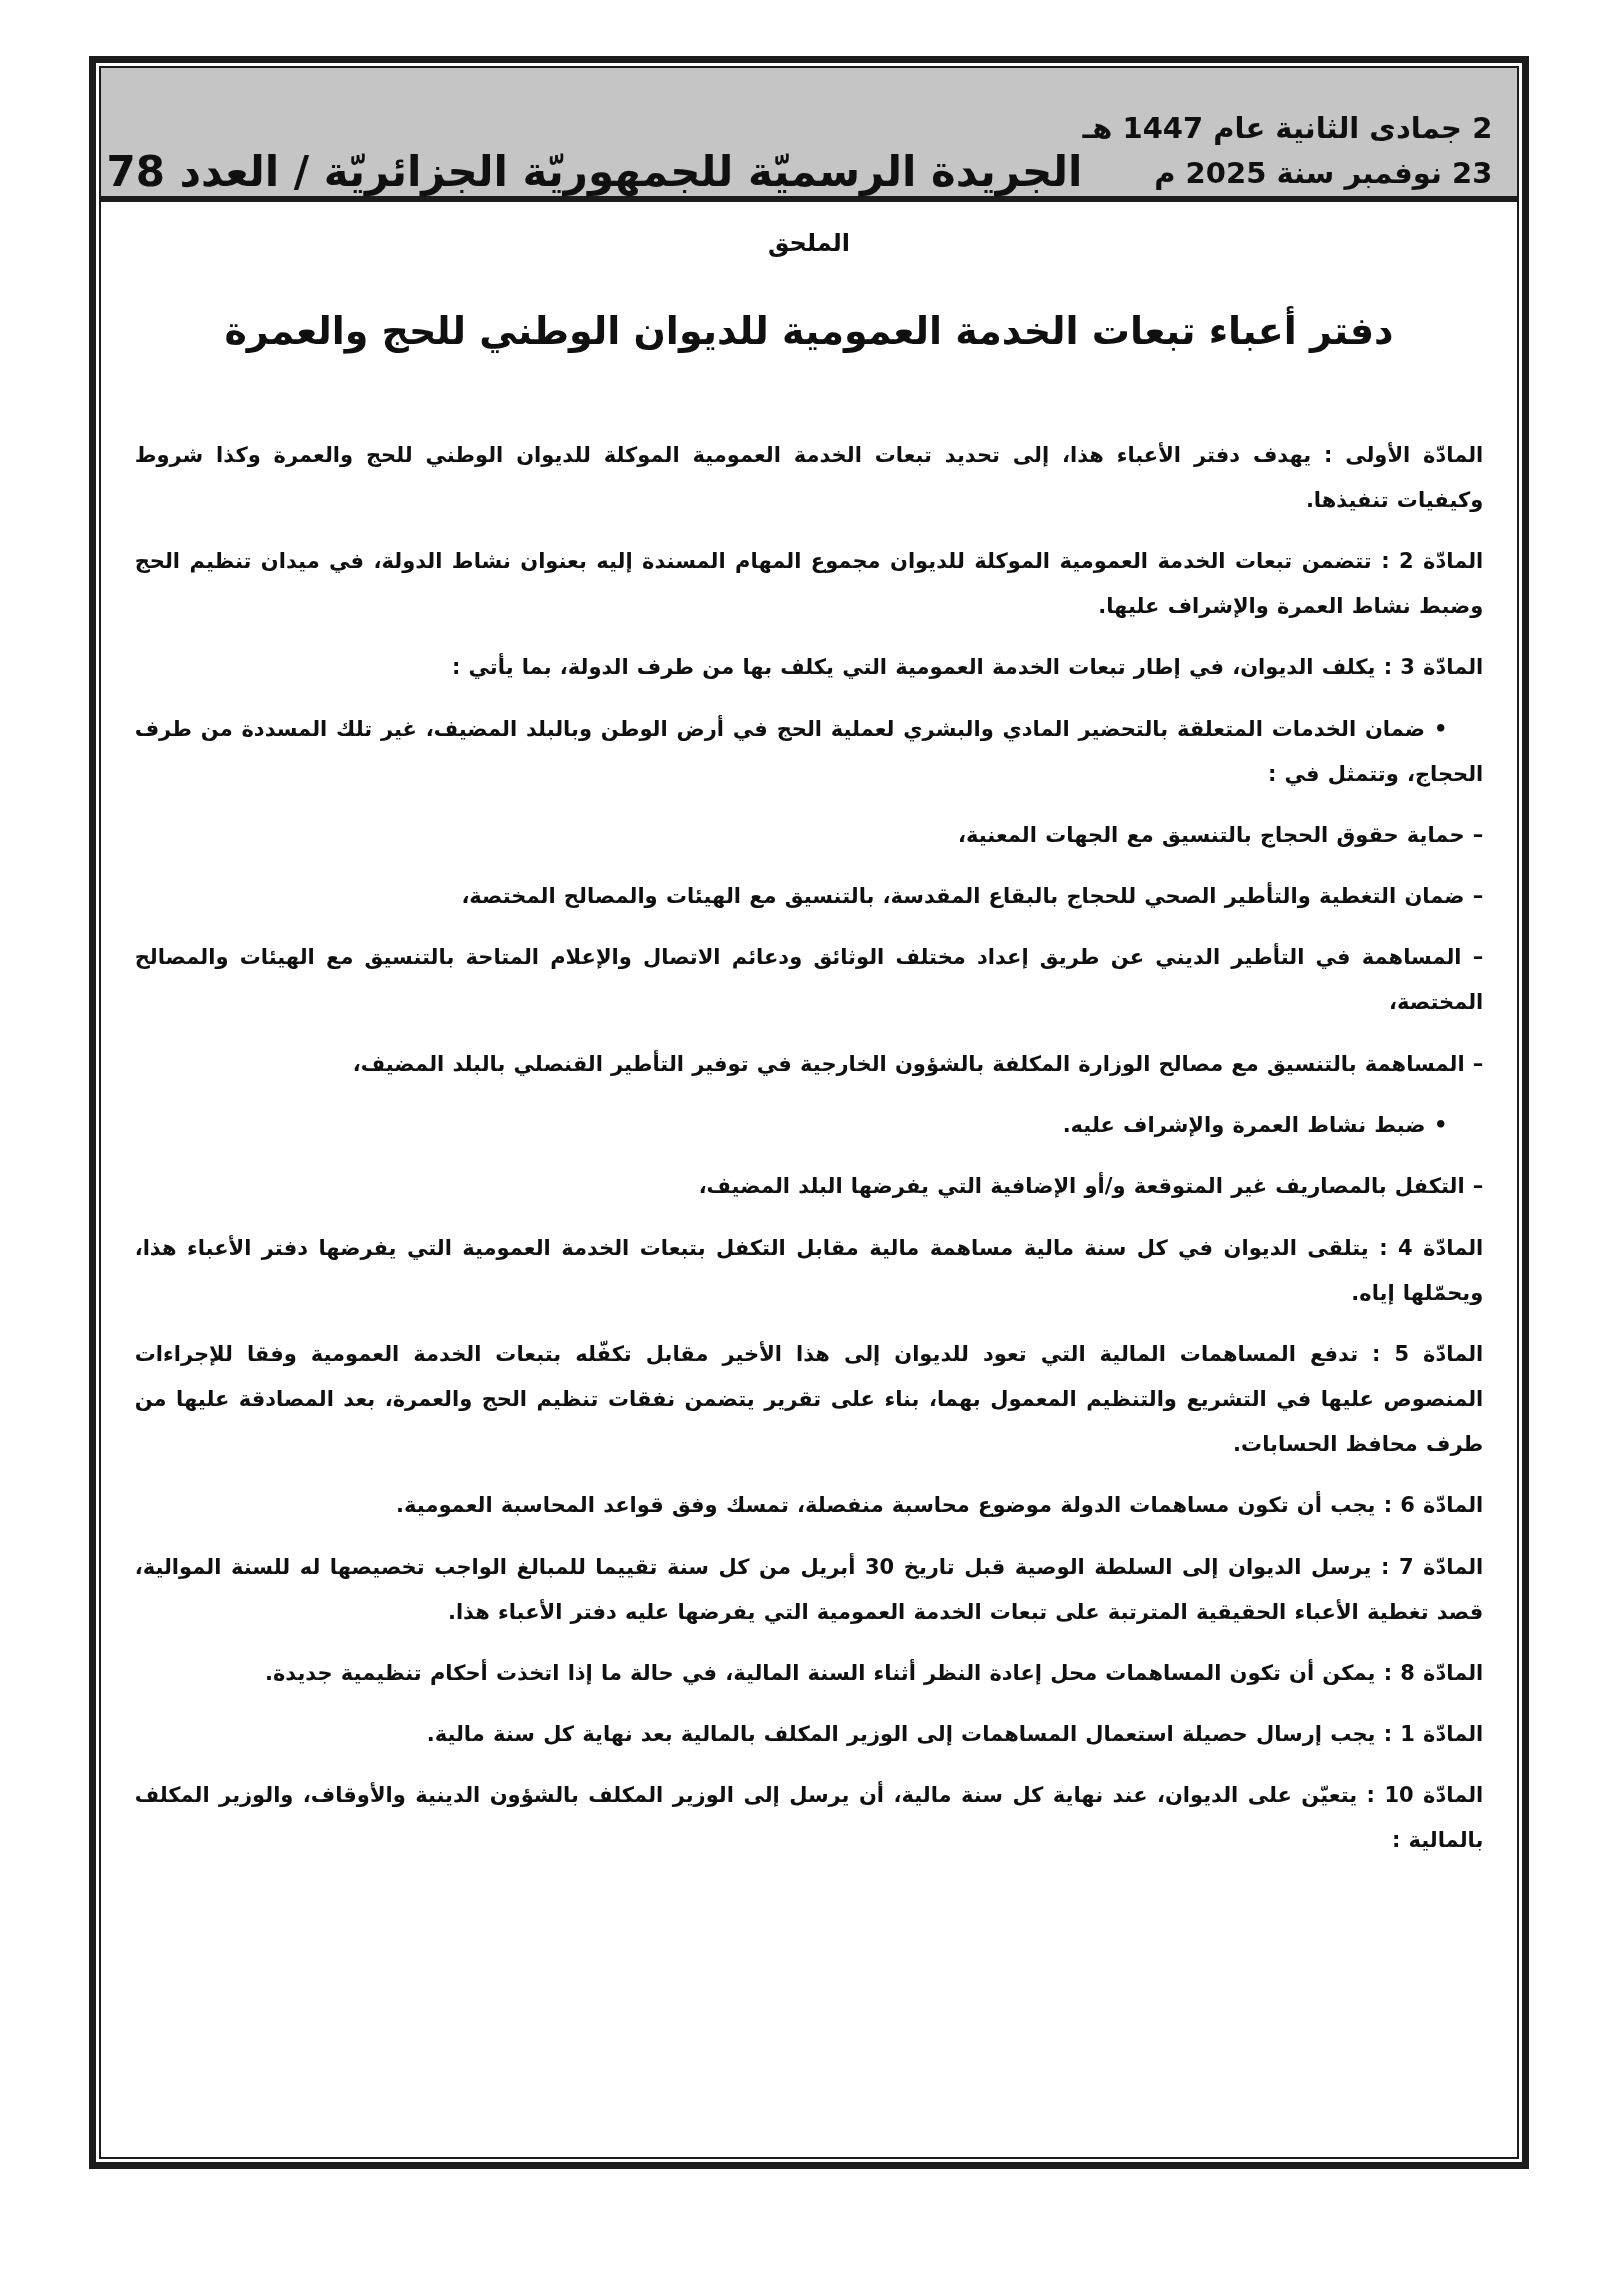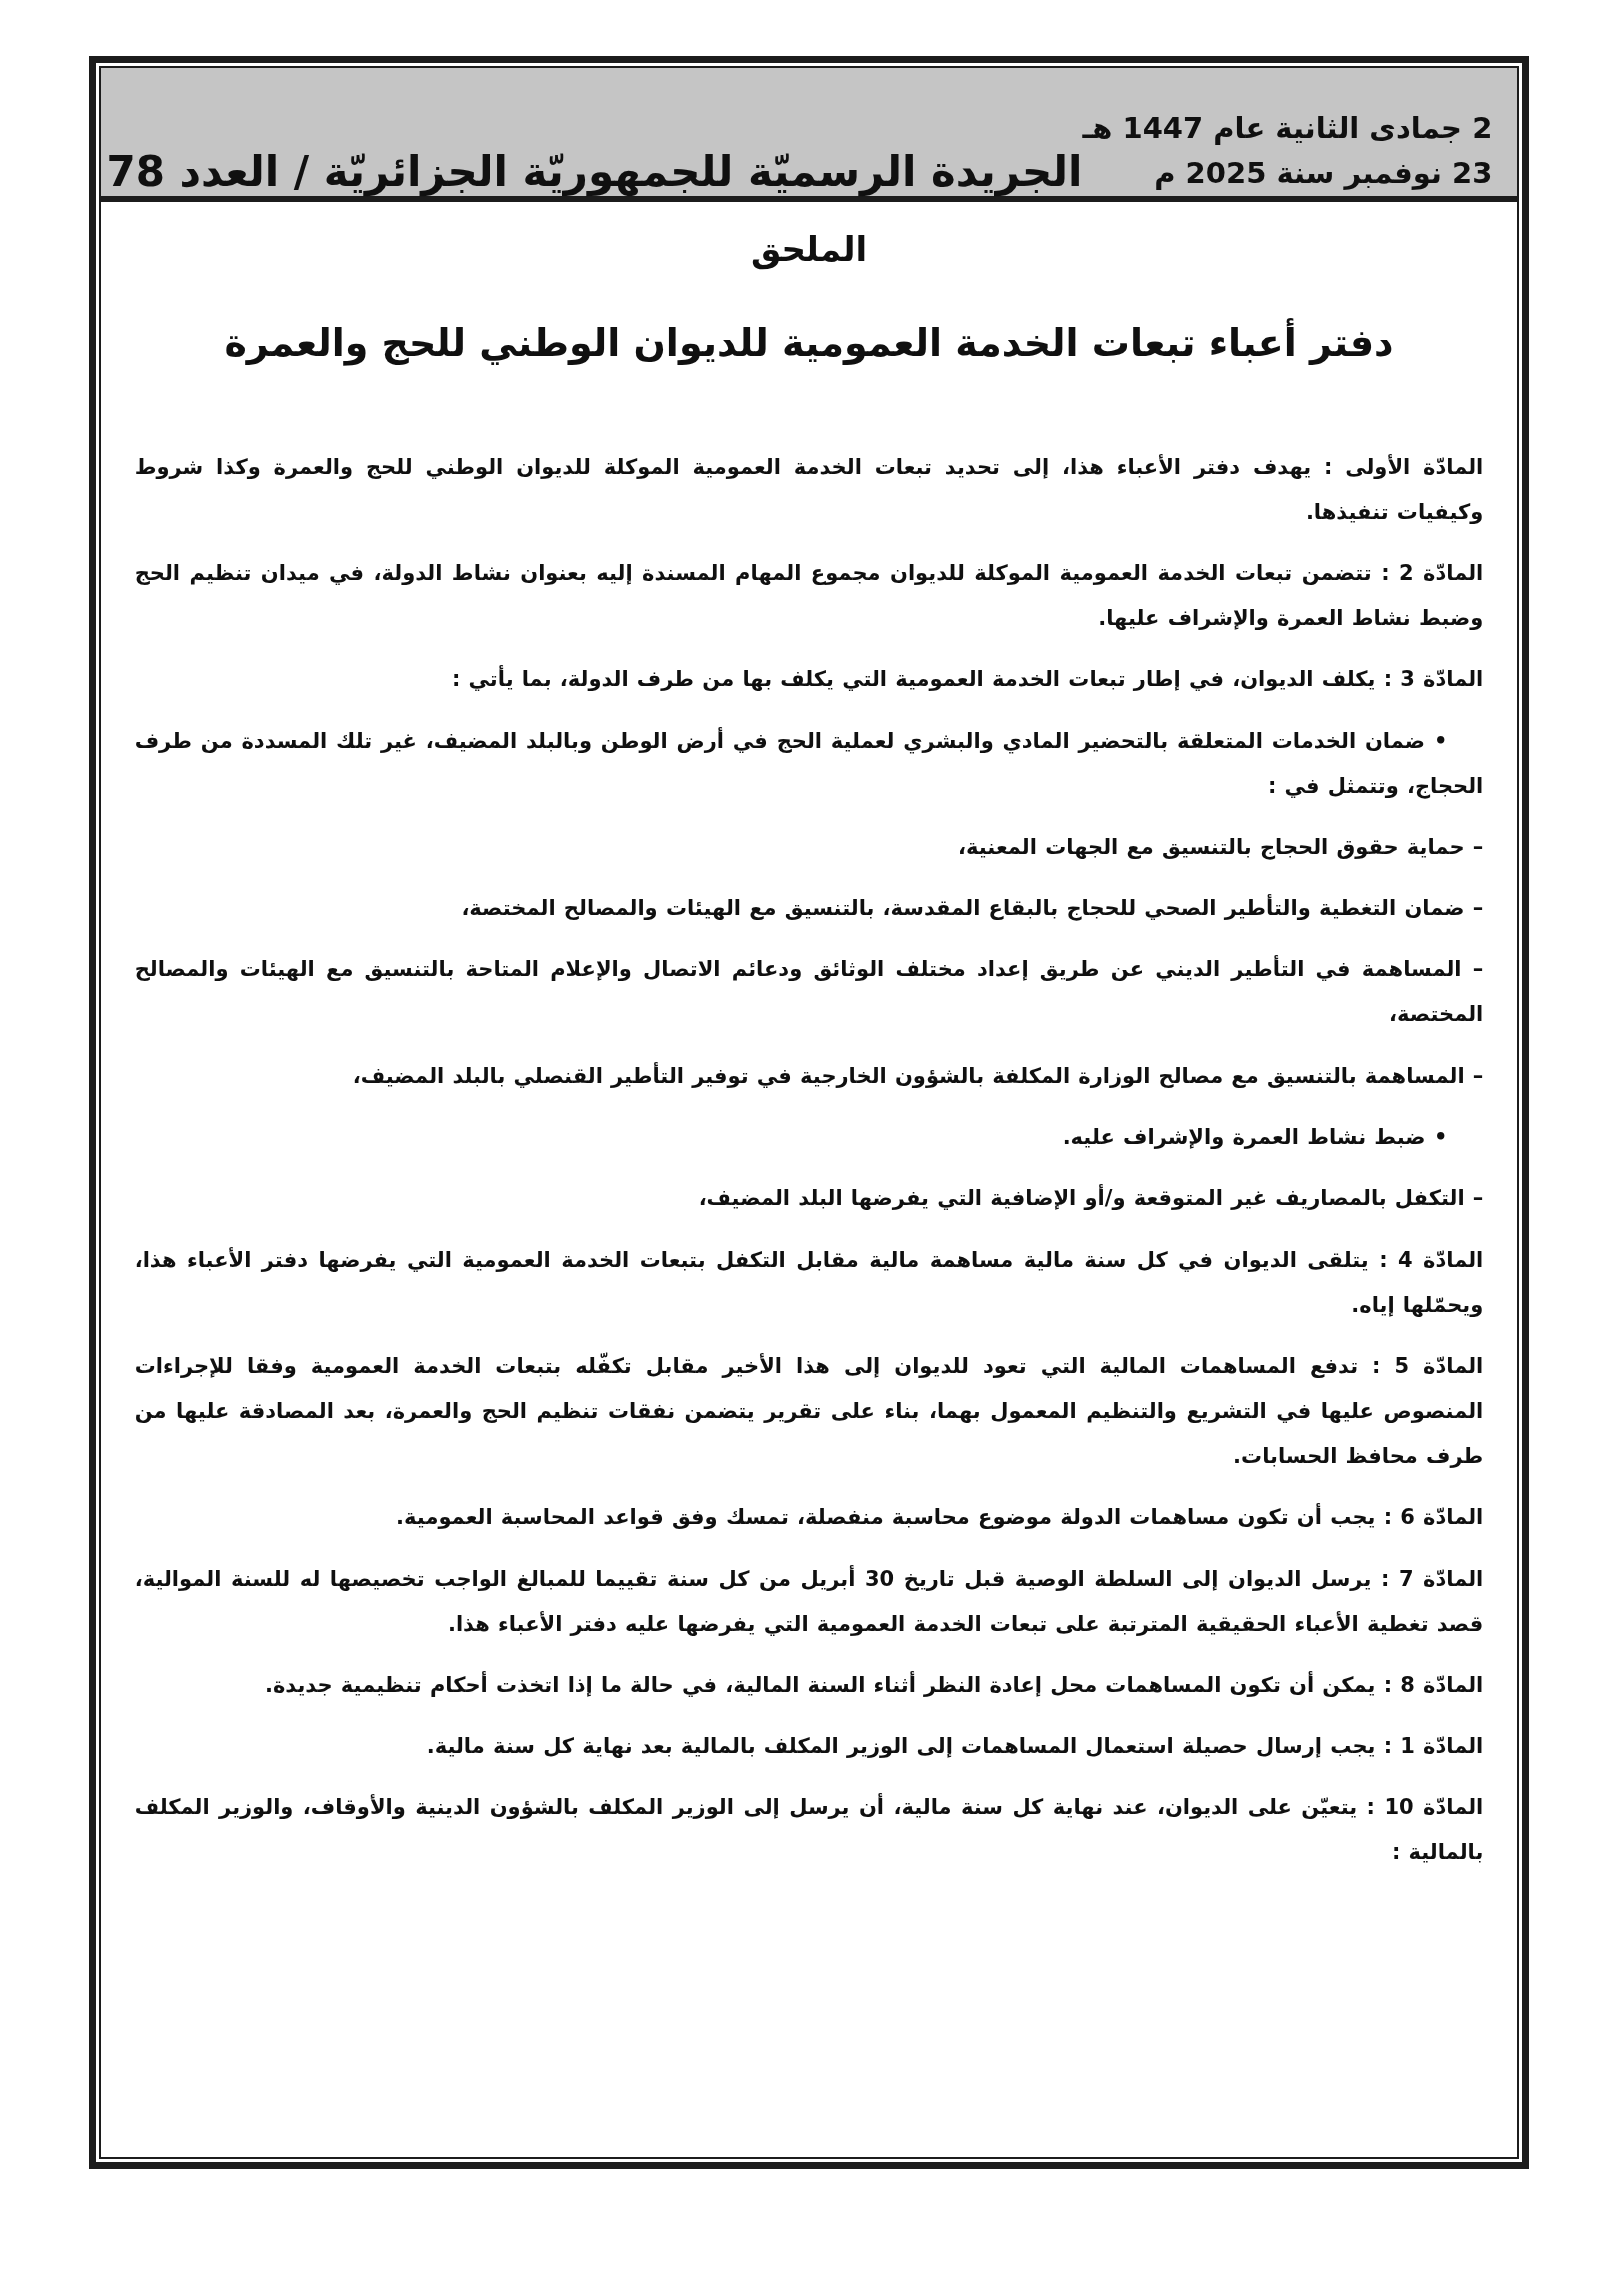--- a/index.html
+++ b/index.html
@@ -68,21 +68,21 @@
     min-width: 63px;
     text-align: left;
   }
   
   .content {
     direction: rtl;
     padding: 0 34px;
   }
   .doc-title {
     text-align: center;
-    font-size: 34px;
+    font-size: 24px;
     font-weight: bold;
     margin: 27px 0 0 0;
   }
   .doc-subtitle {
     text-align: center;
     font-size: 38px;
     font-weight: bold;
     margin: 52px 0 80px 0;
   }
   .para {

